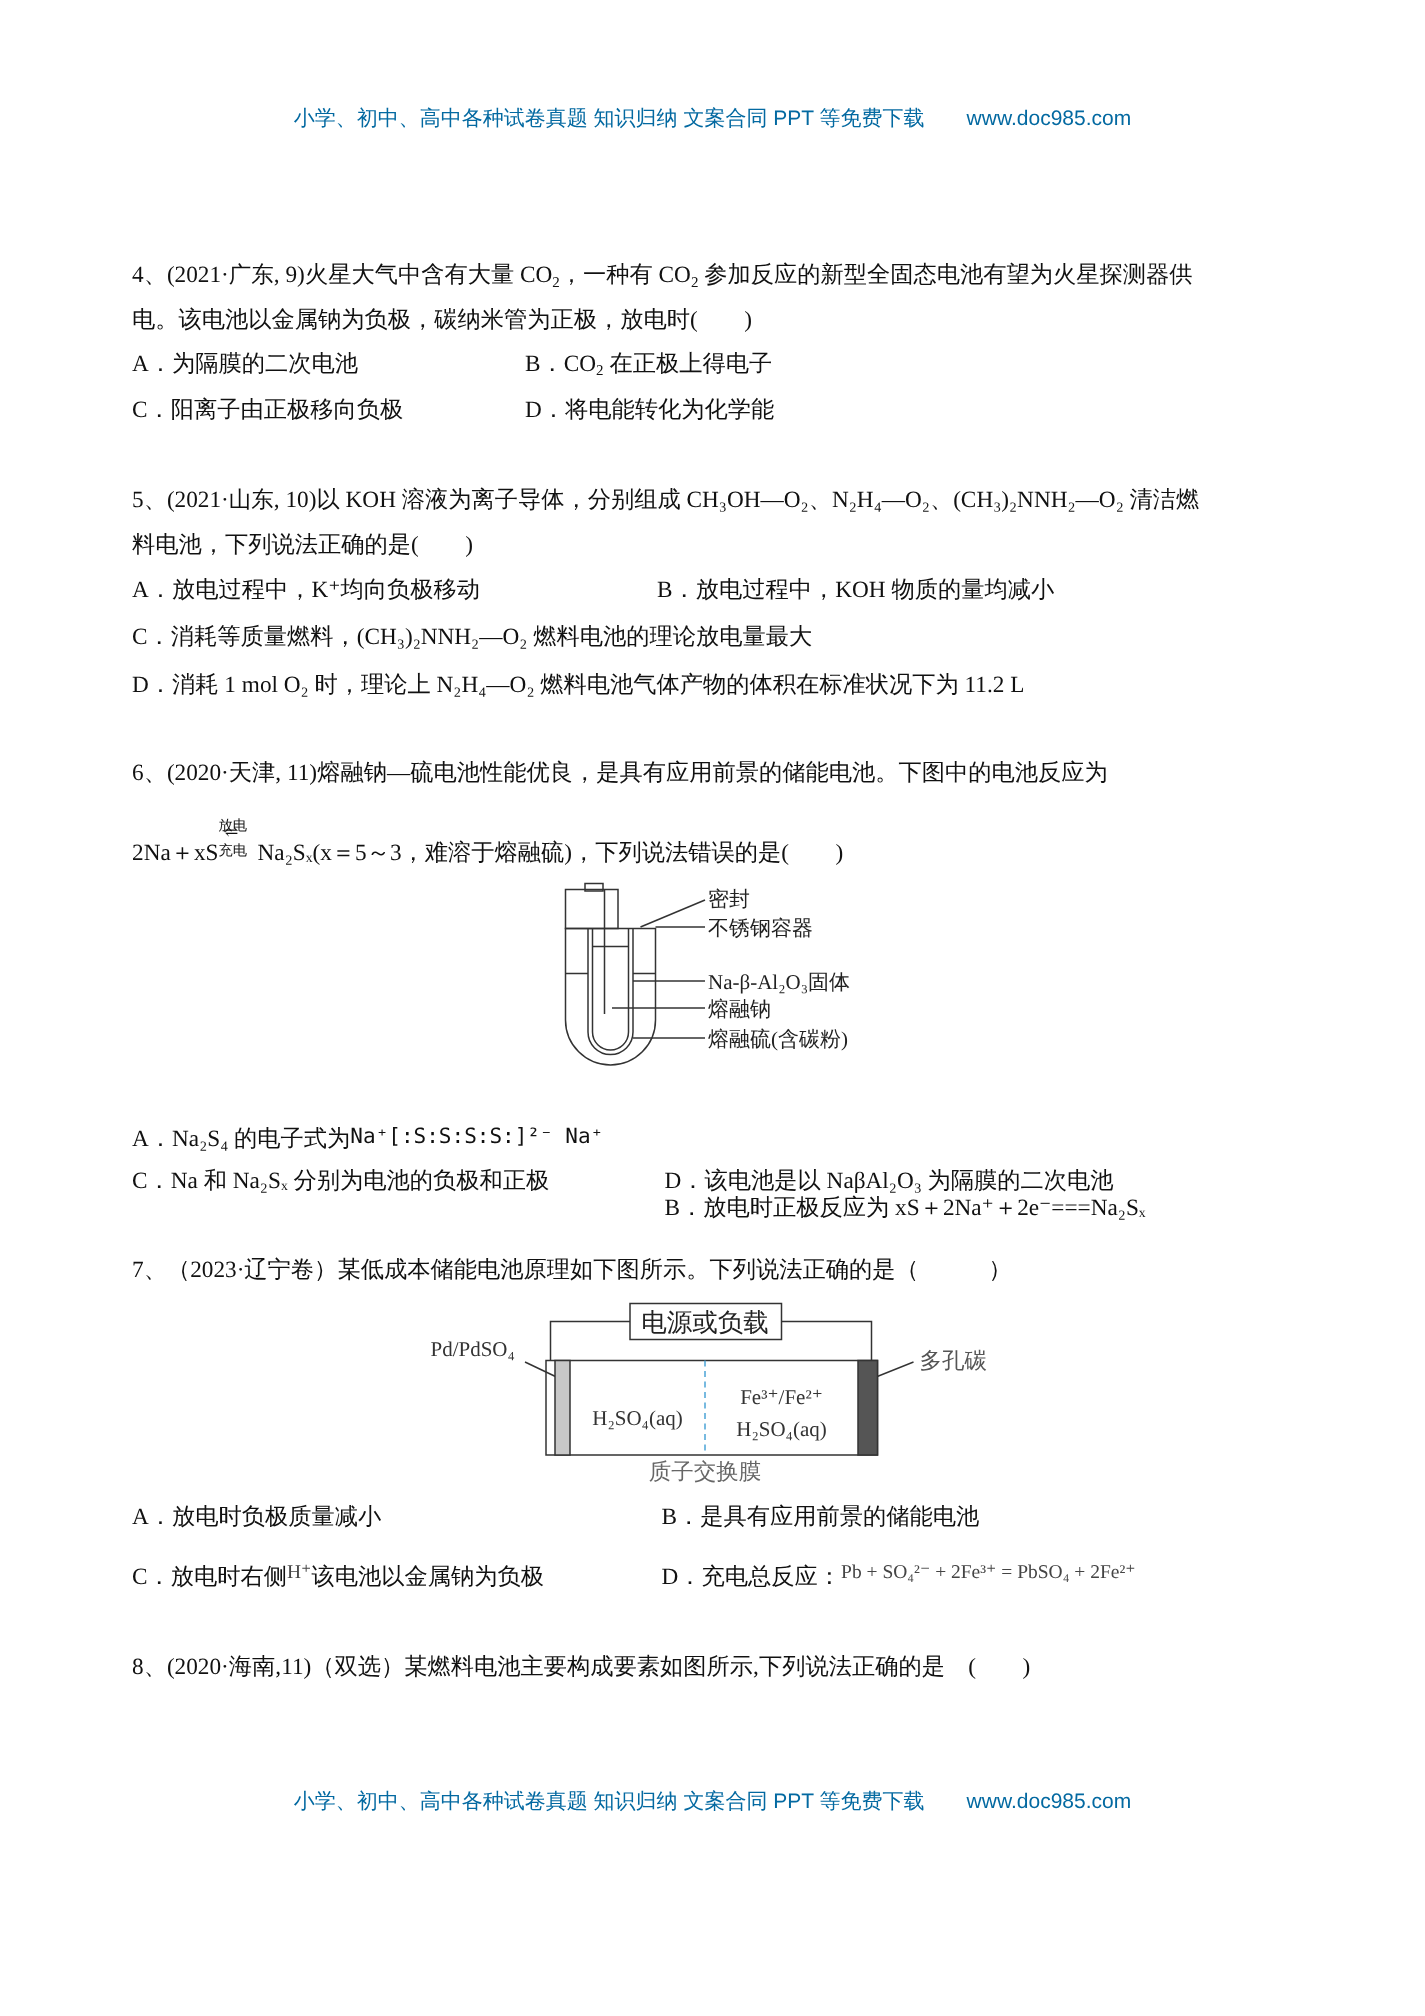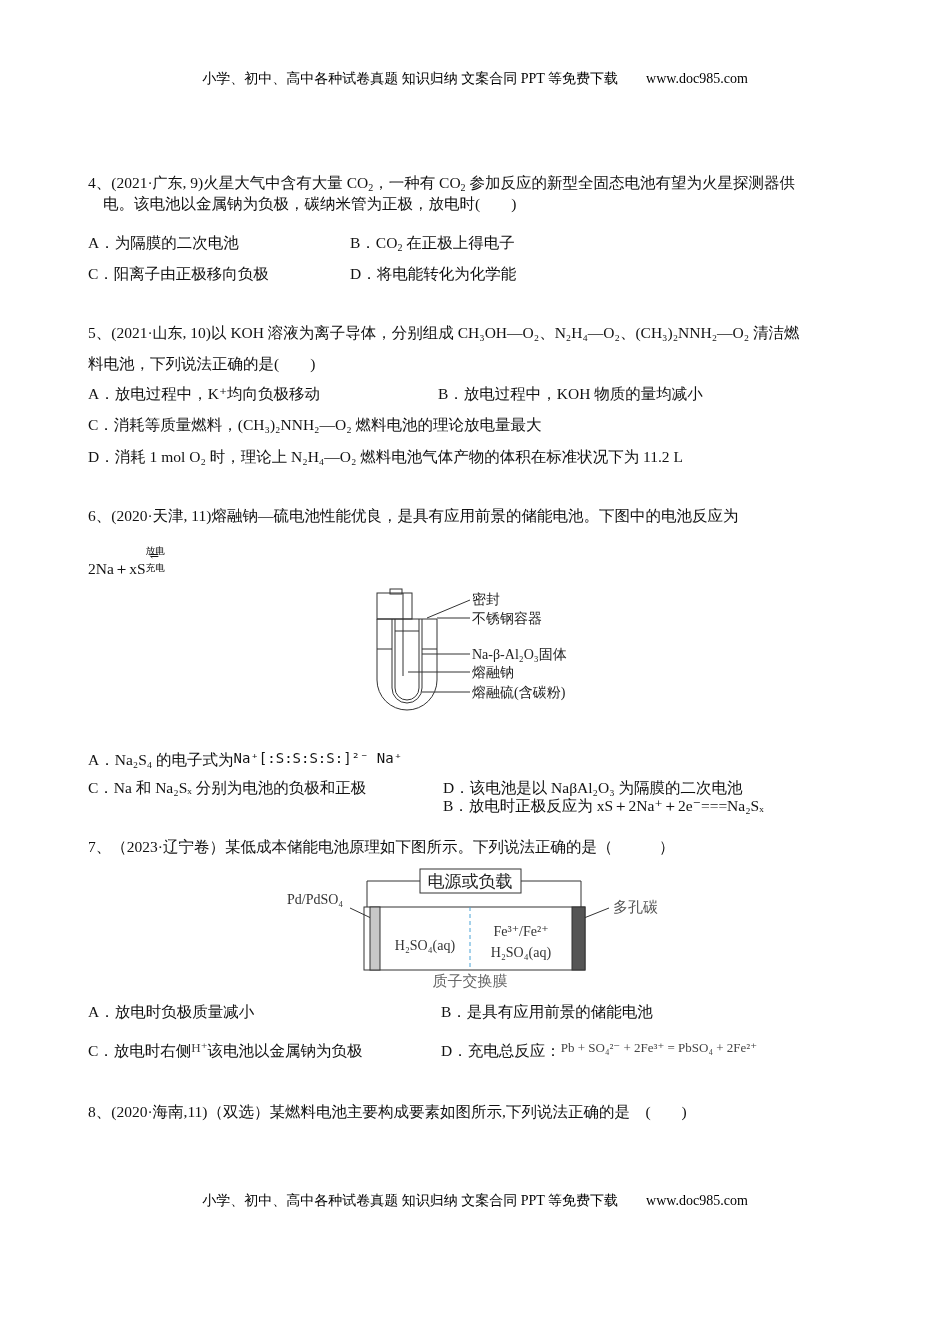--- a/index.html
+++ b/index.html
@@ -1,19 +1,19 @@
 <!DOCTYPE html>
 <html><head>
 <meta charset="utf-8">
 <style>
   html, body { margin:0; padding:0; background:#ffffff; }
   body { width:950px; height:1344px; position:relative; overflow:hidden;
          font-family:"Liberation Serif","DejaVu Serif",serif; color:#111; }
   .hdr { position:absolute; left:0; width:950px; text-align:center;
-         font-family:Liberation Serif, serif; font-size:14px; color:#000000; }
+         font-family:Liberation Sans, sans-serif; font-size:14px; color:#0369a1; }
   .hdr .url { margin-left:28px; }
   .line { position:absolute; left:88px; font-size:15.5px; white-space:nowrap; line-height:20px; }
   .opt { position:absolute; font-size:15.5px; white-space:nowrap; line-height:20px; }
   sub { font-size:10px; vertical-align:-3px; line-height:0; }
   .src { font-family:"DejaVu Sans","Liberation Sans",sans-serif; font-size:15px; }
   .rev { display:inline-block; position:relative; width:26px; height:20px; vertical-align:top; }
   .rev .top { position:absolute; top:-18px; left:0; font-size:9.5px; font-family:"DejaVu Sans",sans-serif; }
   .rev .bot { position:absolute; top:-1px; left:0; font-size:9.5px; font-family:"DejaVu Sans",sans-serif; }
   .rev .arr { position:absolute; top:-9px; left:4px; font-size:11px; line-height:10px; }
   .edot { font-family:"DejaVu Sans Mono",monospace; font-size:14px; vertical-align:2px; }
@@ -25,21 +25,21 @@
 <body>
 
 <div class="hdr" style="top:70px;">
   <span>小学、初中、高中各种试卷真题  知识归纳  文案合同  PPT 等免费下载</span><span class="url">www.doc985.com</span>
 </div>
 
 <div>
   <div class="line" style="top:173px;">
     <span>4、</span><span>(2021·</span><span class="src">广东</span><span>, 9)</span><span>火星大气中含有大量 CO</span><sub>2</sub><span>，一种有 CO</span><sub>2</sub><span> 参加反应的新型全固态电池有望为火星探测器供</span>
   </div>
-  <div class="line" style="top:194px;margin-left:15px;">电。该电池以金属钠为负极，碳纳米管为正极，放电时(　　)</div>
+  <div class="line" style="top:204px;">电。该电池以金属钠为负极，碳纳米管为正极，放电时(　　)</div>
   <div class="opt" style="left:88px; top:233px;">A．为隔膜的二次电池</div>
   <div class="opt" style="left:350px; top:233px;"><span>B．CO</span><sub>2</sub><span> 在正极上得电子</span></div>
   <div class="opt" style="left:88px; top:264px;">C．阳离子由正极移向负极</div>
   <div class="opt" style="left:350px; top:264px;">D．将电能转化为化学能</div>
 </div>
 
 <div>
   <div class="line" style="top:323px;">
     <span>5、</span><span>(2021·</span><span class="src">山东</span><span>, 10)</span><span>以 KOH 溶液为离子导体，分别组成 CH₃OH—O₂、N₂H₄—O₂、(CH₃)₂NNH₂—O₂ 清洁燃</span>
   </div>
@@ -48,21 +48,21 @@
   <div class="opt" style="left:438px; top:384px;">B．放电过程中，KOH 物质的量均减小</div>
   <div class="opt" style="left:88px; top:415px;">C．消耗等质量燃料，(CH₃)₂NNH₂—O₂ 燃料电池的理论放电量最大</div>
   <div class="opt" style="left:88px; top:447px;">D．消耗 1 mol O₂ 时，理论上 N₂H₄—O₂ 燃料电池气体产物的体积在标准状况下为 11.2 L</div>
 </div>
 
 <div>
   <div class="line" style="top:506px;">
     <span>6、</span><span>(2020·天津, 11)</span><span>熔融钠—硫电池性能优良，是具有应用前景的储能电池。下图中的电池反应为</span>
   </div>
   <div class="line" style="top:559px;">
-    <span>2Na＋xS</span><span class="rev"><span class="top">放电</span><span class="arr">⇌</span><span class="bot">充电</span></span>
+    <span>2Na＋xS</span><span class="rev"><span class="top">放电</span><span class="arr">⇌</span><span class="bot">充电</span></span><span>Na₂Sₓ(x＝5～3，难溶于熔融硫)，下列说法错误的是(　　)</span>
   </div>
 
   <svg class="fig" style="left:370px; top:588px;" width="230" height="135" viewBox="0 0 230 135">
     <g fill="none" stroke="#333" stroke-width="1">
 
       <rect x="7" y="5" width="35" height="26"></rect>
       <rect x="20" y="1" width="12" height="5"></rect>
 
       <path d="M7 31 L7 92 A30 30 0 0 0 67 92 L67 31 Z"></path>
       <line x1="7" y1="61" x2="22" y2="61"></line>

